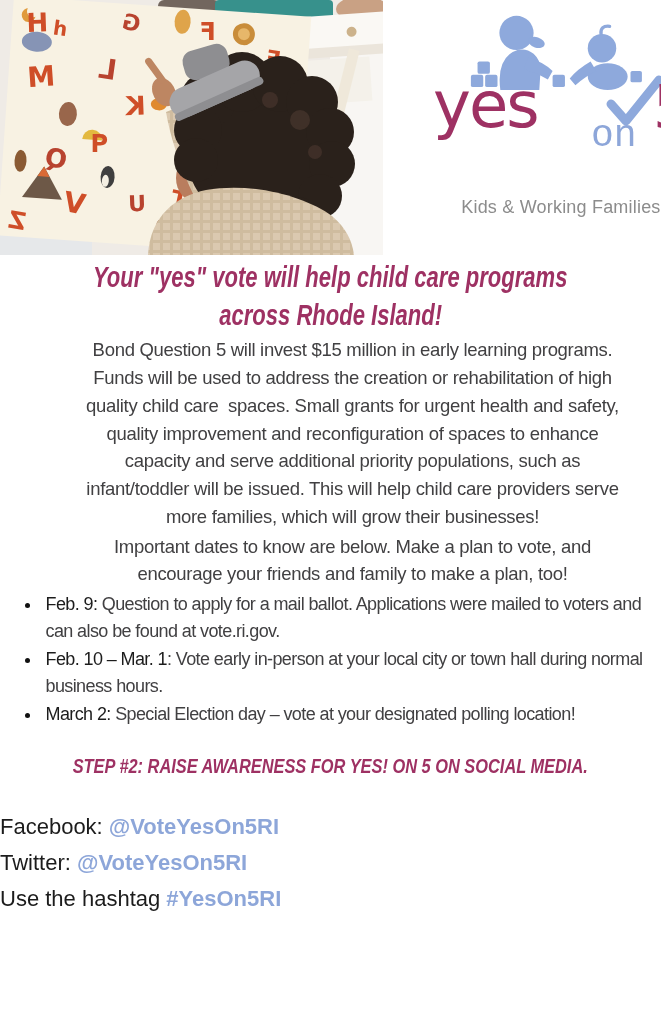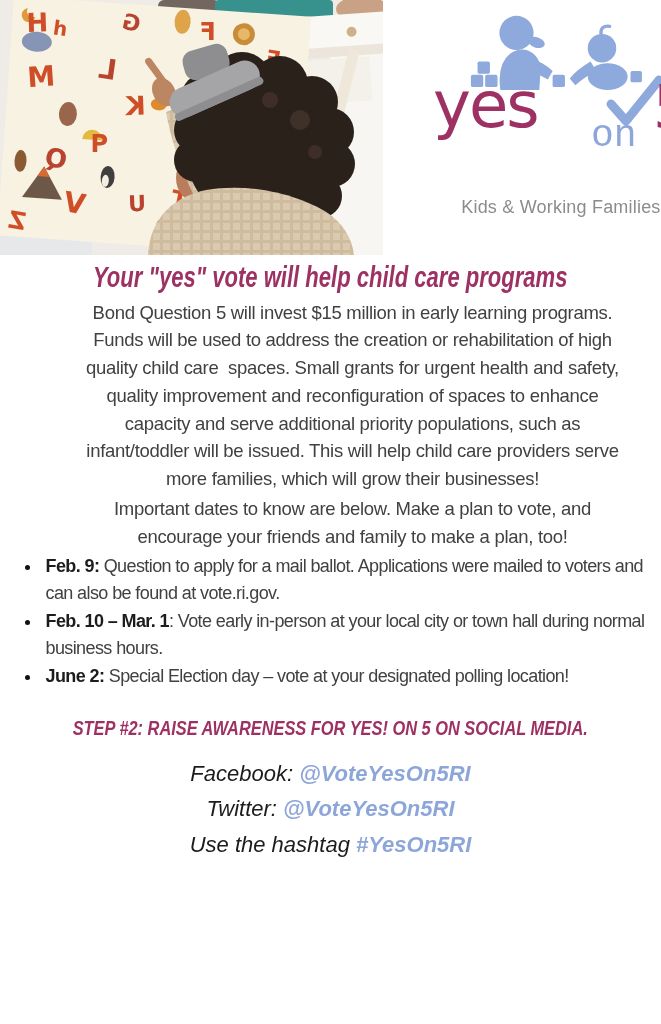--- a/index.html
+++ b/index.html
@@ -45,24 +45,24 @@
   .step-heading .squeeze{display:inline-block;transform:scaleX(.78);transform-origin:50% 50%;white-space:nowrap;}
   .step2{margin-top:24px;font-size:21px;}
 
   
   .para{margin:2px auto 0;width:604px;text-align:center;
     font-size:18.5px;line-height:1.5;letter-spacing:-.3px;color:var(--body);padding-left:44px;}
   .dates{margin:3px auto 0;width:650px;padding-left:36px;text-align:left;
     font-size:18px;line-height:1.5;letter-spacing:-.6px;color:var(--body);}
   .dates li{margin:0 0 1px;padding-left:4px;}
   .dates li::marker{color:#111;}
-  .date-bold{font-weight:bold;color:var(--dark);}
-
-  
-  .social{margin-top:14px;text-align:center;font-size:22px;line-height:1.62;color:var(--dark);font-style:italic;}
+  .date-bold{font-weight:normal;color:var(--dark);}
+
+  
+  .social{margin-top:30px;text-align:left;font-size:22px;line-height:1.62;color:var(--dark);}
   .handle{color:var(--peri);font-weight:bold;}
 </style>
 </head>
 <body>
 
 <div class="flyer">
 
   <div class="hero">
 
     <div class="photo">
@@ -207,36 +207,37 @@
       </div>
 
       <div class="logo-tagline">
         <div>Kids &amp; Working Families.</div>
       </div>
     </div>
   </div>
 
   <h1 class="headline">
     <div><span class="squeeze">Your "yes" vote will help child care programs</span></div>
+    <div><span class="squeeze">across Rhode Island!</span></div>
   </h1>
 
   <p class="para">Bond Question 5 will invest $15 million in early learning programs. Funds will be used to address the creation or rehabilitation of high quality child care&nbsp; spaces. Small grants for urgent health and safety, quality improvement and reconfiguration of spaces to enhance capacity and serve additional priority populations, such as infant/toddler will be issued. This will help child care providers serve more families, which will grow their businesses!</p>
 
 
   <p class="para">Important dates to know are below. Make a plan to vote, and encourage your friends and family to make a plan, too!</p>
 
   <ul class="dates">
     <li>
       <span class="date-bold">Feb. 9:</span><span> Question to apply for a mail ballot. Applications were mailed to voters and can also be found at vote.ri.gov.</span>
     </li>
     <li>
       <span class="date-bold">Feb. 10 – Mar. 1</span><span>: Vote early in-person at your local city or town hall during normal business hours.</span>
     </li>
     <li>
-      <span class="date-bold">June 2:</span><span> Special Election day – vote at your designated polling location!</span>
+      <span class="date-bold">March 2:</span><span> Special Election day – vote at your designated polling location!</span>
     </li>
   </ul>
 
   <h3 class="step-heading step2">
     <span class="squeeze">STEP #2: RAISE AWARENESS FOR YES! ON 5 ON SOCIAL MEDIA.</span>
   </h3>
 
   <div class="social">
     <div>
       <span>Facebook: </span><span class="handle">@VoteYesOn5RI</span>

